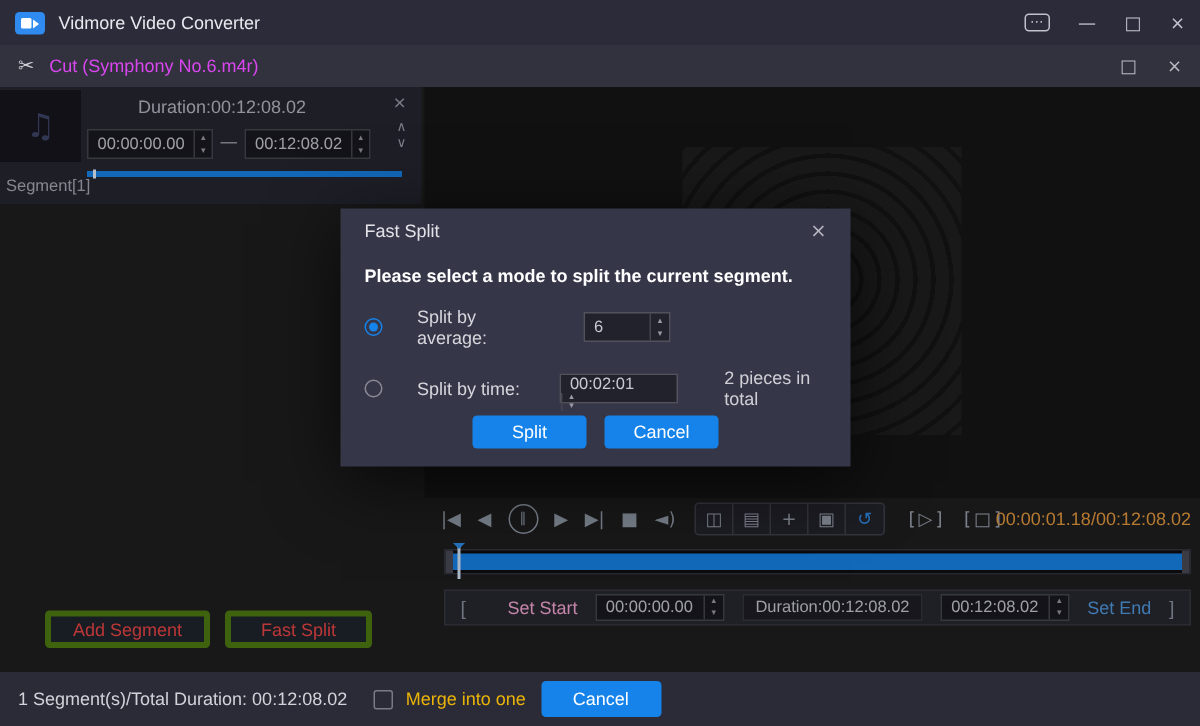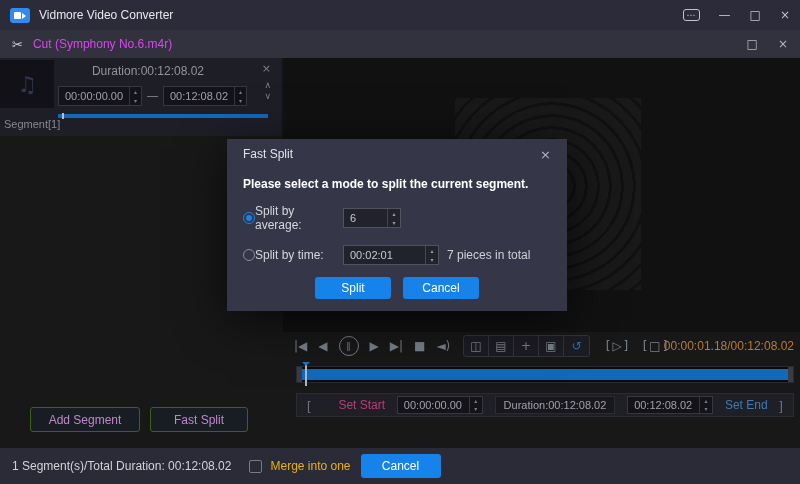--- a/index.html
+++ b/index.html
@@ -44,21 +44,21 @@
   .segprog::before { content:""; position:absolute; left:4px; top:-1px; width:2px; height:6px; background:#e8f2fd; }
   .seglabel { position:absolute; left:4px; top:60px; color:#a9aab3; font-size:11px; }
 
   
   .field { display:inline-flex; align-items:stretch; height:20px; background:#17171d;
     border:1px solid #45454f; }
   .field .val { padding:0 6px; font-size:11px; color:#c9c9d2; display:flex; align-items:center; white-space:nowrap; }
   .field .steppers { display:flex; flex-direction:column; border-left:1px solid #45454f; width:13px; }
   .field .steppers span { flex:1; display:flex; align-items:center; justify-content:center;
     font-size:6px; color:#9a9aa5; line-height:1; }
-  .w84 { width:84px; } .w86 { width:86px; } .w58 { width:58px; } .w74 { width:96px; }
+  .w84 { width:84px; } .w86 { width:86px; } .w58 { width:58px; } .w74 { width:96px;flex-direction:column; }
   .field .val { flex:1; }
 
   
   .preview { position:absolute; left:283px; top:58px; width:517px; height:274px; background:#141414; }
   .vinyl { position:absolute; left:172px; top:40px; width:186px; height:192px; background:#191919;
     background-image:repeating-radial-gradient(circle at 52% 46%, #1e1e1e 0 9px, #141414 9px 12px); }
   .vmark { position:absolute; left:86px; top:126px; width:4px; height:12px; background:#1583e9;
     box-shadow:8px 0 0 #1583e9, 32px 4px 0 -4px #1583e9; }
 
   
@@ -84,29 +84,29 @@
   .tl-rhandle { position:absolute; right:0; top:0; bottom:0; width:5px; background:#4a4a55; }
   .playhead { position:absolute; left:8px; top:-3px; width:2px; height:22px; background:#d7e8fb; }
   .playhead::before { content:""; position:absolute; left:-3px; top:-2px;
     border:4px solid transparent; border-top-color:#2e8ff0; }
 
   
   .trimbar { position:absolute; left:296px; top:393px; width:498px; height:24px; background:#26262e;
     border:1px solid #35353d; display:flex; align-items:center; justify-content:space-between;
     padding:0 10px; font-size:11px; color:#c9c9d2; z-index:1; }
   .trimbar .bracket { color:#8a93a0; font-size:13px; }
-  .trimbar .lbl { color:#ec4899; font-size:12px;margin-left:16px; }
+  .trimbar .lbl { color:#f9a8d4; font-size:12px;margin-left:16px; }
   .trimbar .duration { background:#1c1c22; border:1px solid #35353d; height:18px;
     display:flex; align-items:center; padding:0 8px; font-size:11px; white-space:nowrap; }
   .trimbar .setend { color:#4f9ae0; font-size:12px; }
   .trimbar .field { height:18px; }
 
   
-  .ghost { position:absolute; height:25px; border:1px solid #4d7c0f; border-radius:3px;
-    background:rgba(45,125,210,0.07); color:#f0abfc; font-size:12px;
+  .ghost { position:absolute; height:25px; border:4px solid #4d7c0f; border-radius:3px;
+    background:rgba(45,125,210,0.07); color:#ef4444; font-size:12px;
     display:flex; align-items:center; justify-content:center; z-index:1; }
   .ghost.add  { left:30px; top:407px; width:110px; }
   .ghost.fast { left:150px; top:407px; width:98px; }
 
   
   .footer { position:absolute; left:0; right:0; bottom:0; height:36px; background:#2b2b38;
     display:flex; align-items:center; padding:0 12px; z-index:6;margin-top:16px; }
   .summary { color:#d2d3d9; font-size:12px; white-space:nowrap; }
   .checkbox { width:13px; height:13px; border:1px solid #7a7a85; border-radius:2px;
     margin-left:18px; background:transparent; flex:0 0 auto; }
@@ -117,21 +117,21 @@
   .btn.cancel { width:80px; margin-left:10px; }
 
   
   .overlay { position:absolute; left:0; top:58px; right:0; bottom:36px; background:rgba(8,8,12,0.22); z-index:3; }
   .modal { position:absolute; left:227px; top:139px; width:340px; height:172px; background:#363649;
     box-shadow:0 10px 44px rgba(0,0,0,0.65); z-index:10; }
   .mhead { height:30px; display:flex; align-items:center; padding:0 16px; }
   .mtitle { color:#e2e2e8; font-size:12px; }
   .mclose { margin-left:auto; color:#b5b5c0; font-size:13px; }
   .mmsg { padding:8px 16px 0; color:#ffffff; font-weight:bold; font-size:12px; }
-  .mrow { display:flex; align-items:center; padding:0 16px; margin-top:13px; gap:0; }
+  .mrow { display:flex; align-items:center; padding:0 16px; margin-top:13px; gap:23px; }
   .radio { width:12px; height:12px; border-radius:50%; border:1px solid #8a8a95; position:relative; flex:0 0 auto; }
   .radio.sel { border-color:#1583e9; }
   .radio.sel::after { content:""; position:absolute; left:2px; top:2px; right:2px; bottom:2px;
     border-radius:50%; background:#1583e9; }
   .mlbl { color:#d6d6dc; font-size:12px; width:88px; }
   .mnote { color:#cfd0d6; font-size:12px; margin-left:8px; }
   .mrow .field { background:#22222d; border-color:#52525e; }
   .mbtns { position:absolute; left:0; right:0; bottom:12px; display:flex; justify-content:center; gap:12px; }
   .mbtn { width:76px; height:22px; background:#1583e9; border-radius:3px; color:#fff; font-size:12px;
     display:flex; align-items:center; justify-content:center; }
@@ -275,21 +275,21 @@
     <div class="mrow">
       <span class="radio"></span>
       <span class="mlbl">Split by time:</span>
       <span class="field w74">
         <span class="val">00:02:01</span>
         <span class="steppers">
           <span class="ic">▴</span>
           <span class="ic">▾</span>
         </span>
       </span>
-      <span class="mnote">7 pieces in total</span>
+      <span class="mnote">2 pieces in total</span>
     </div>
 
     <div class="mbtns">
       <div class="mbtn">Split</div>
       <div class="mbtn">Cancel</div>
     </div>
   </div>
 
   <div class="footer">
     <span class="summary">1 Segment(s)/Total Duration: 00:12:08.02</span>

